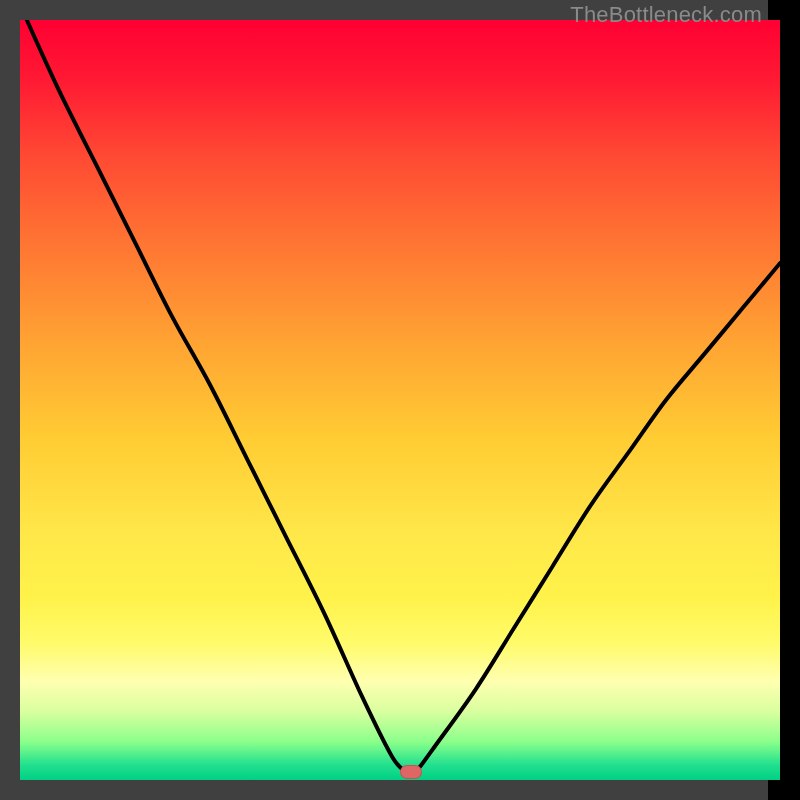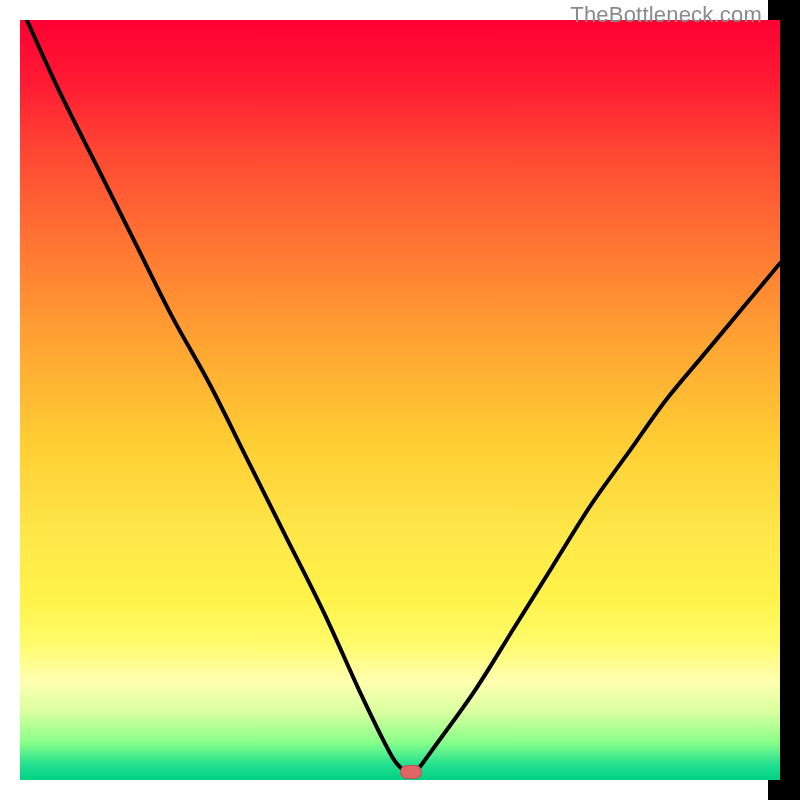--- a/index.html
+++ b/index.html
@@ -8,21 +8,21 @@
     width: 800px;
     height: 800px;
     background: #000;
     overflow: hidden;
     font-family: Arial, Helvetica, sans-serif;
   }
   .frame {
     position: relative;
     width: 768px;
     height: 800px;
-    background: #ffffff;
+    background: #404040;
   }
   .plot {
     position: absolute;
     left: 20px;
     top: 20px;
     width: 760px;
     height: 760px;
     background: linear-gradient(to bottom,
       #ff0033 0%,
       #ff1a33 8%,

